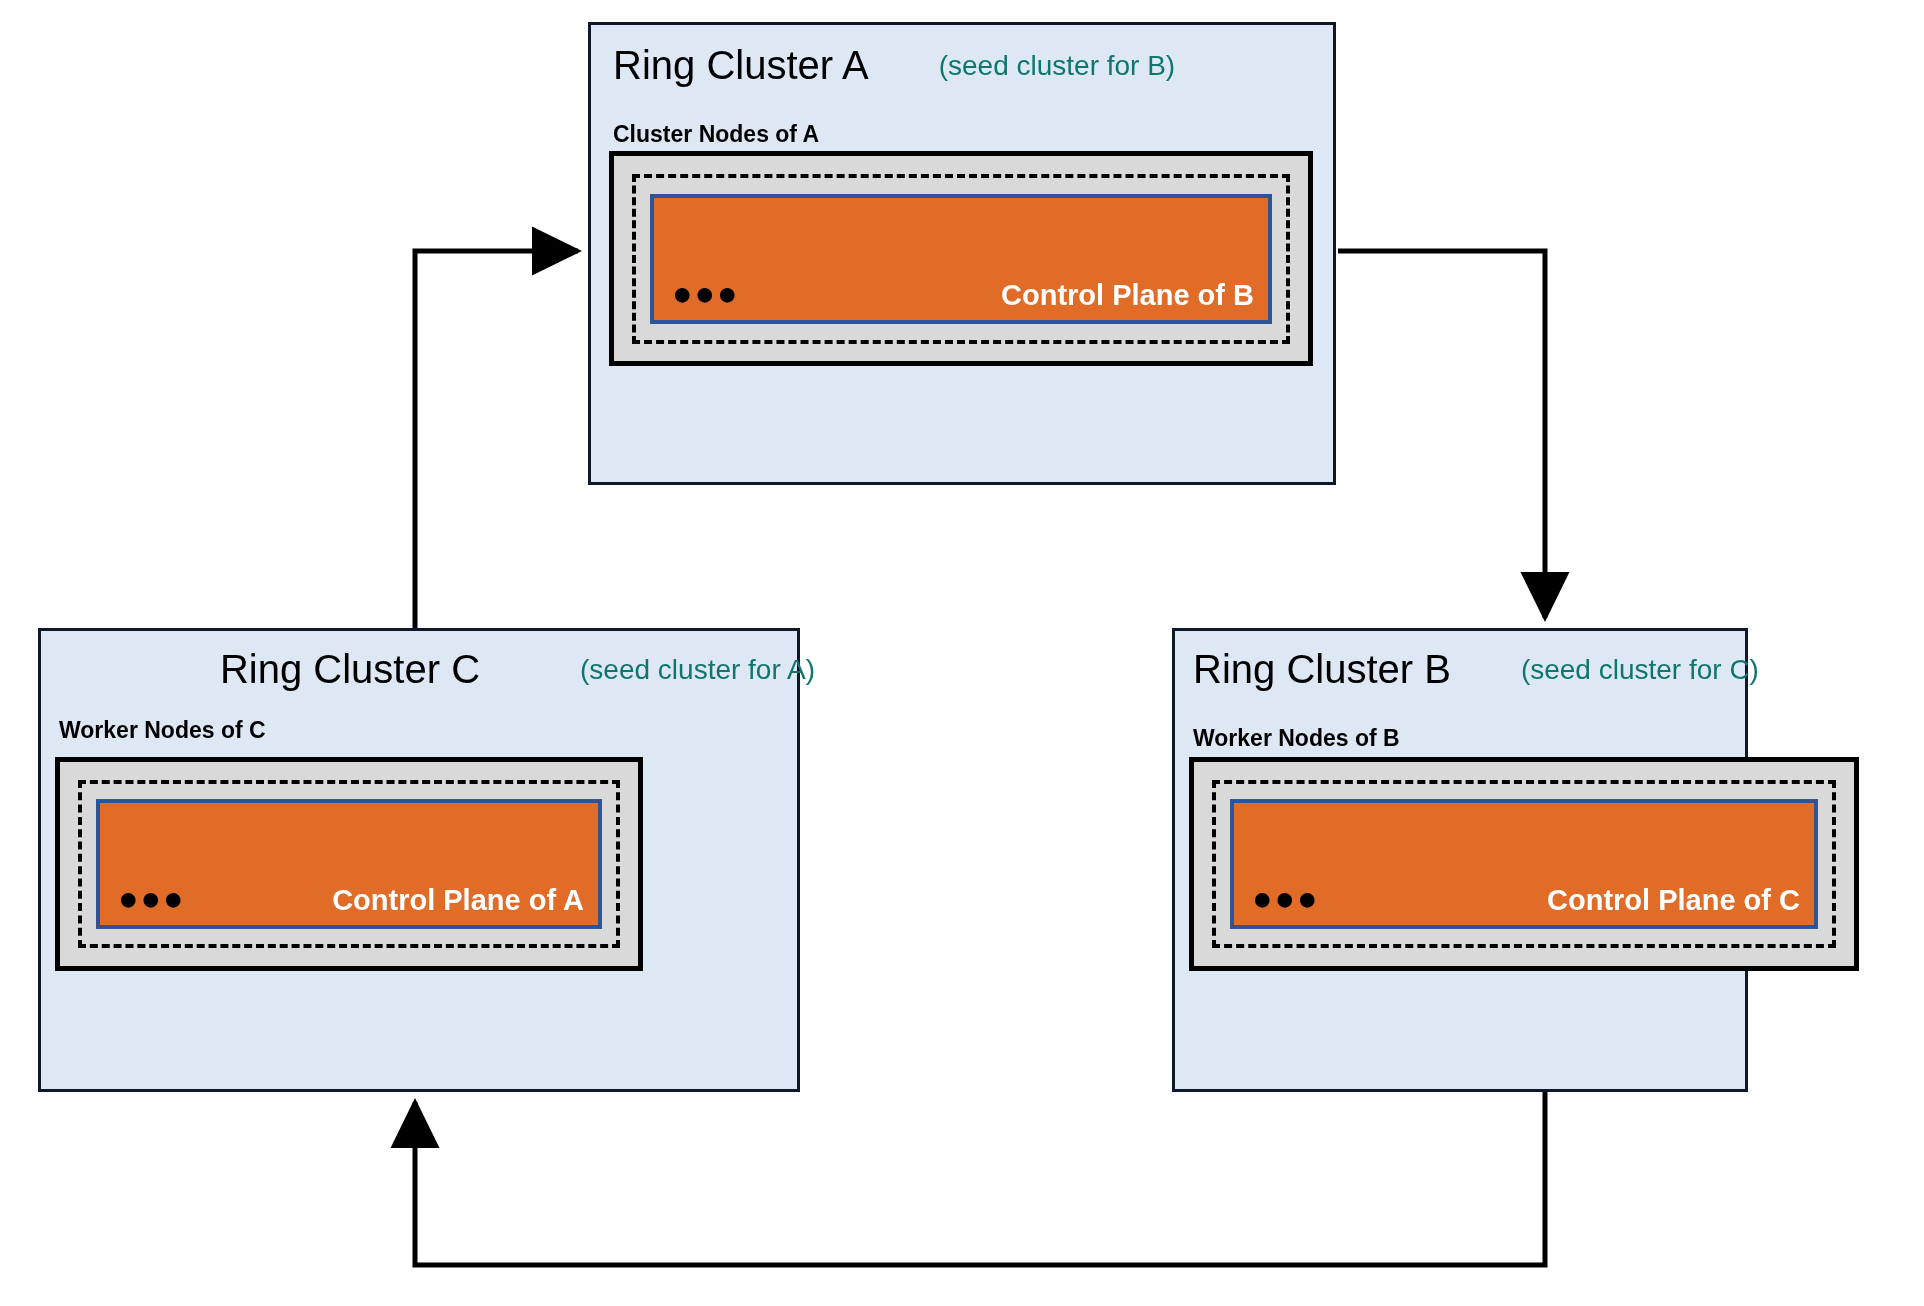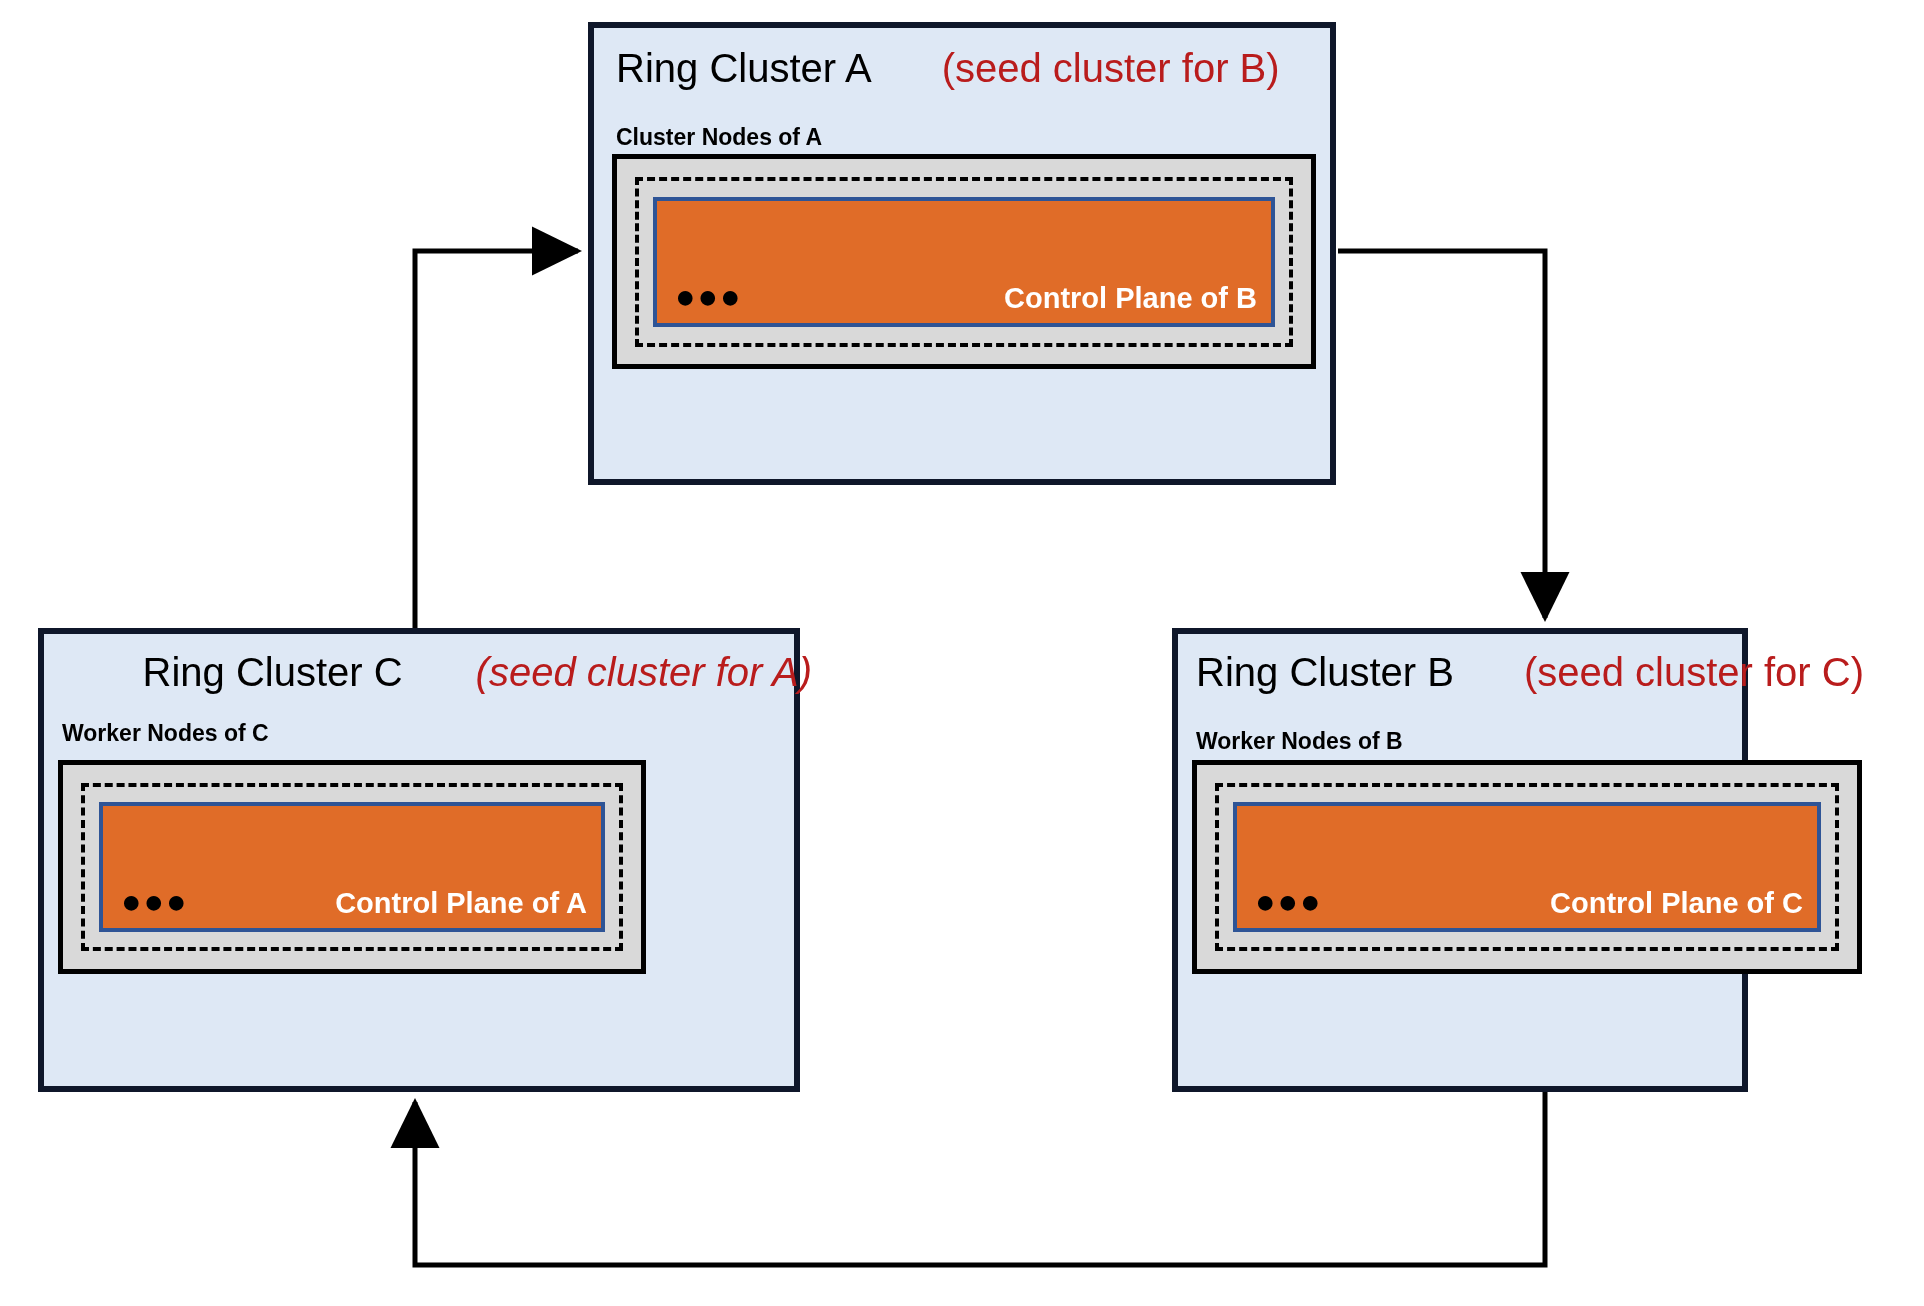--- a/index.html
+++ b/index.html
@@ -6,26 +6,26 @@
   body{width:1924px;height:1306px;position:relative;overflow:hidden;
        font-family:"Liberation Sans","DejaVu Sans",sans-serif;}
 
   #stage{position:absolute;left:0;top:0;width:1924px;height:1306px;}
 
   
   #arrows{position:absolute;left:0;top:0;width:1924px;height:1306px;}
 
   
   .cluster{position:absolute;box-sizing:border-box;
-           background:#dee8f5;border:6px solid #0f172a;}
+           background:#dee8f5;border:3px solid #0f172a;}
 
   .cluster-head{position:absolute;left:0;top:0;width:100%;
                 display:flex;align-items:center;}
   .cluster-title{font-size:40px;font-weight:400;color:#000;white-space:nowrap;}
-  .cluster-seed{font-size:40px;font-weight:400;color:#b91c1c;white-space:nowrap;}
+  .cluster-seed{font-size:28px;font-weight:400;color:#0f766e;white-space:nowrap;}
 
   .worker-label{position:absolute;font-size:23px;font-weight:700;color:#000;
                 white-space:nowrap;}
 
   
   .worker-box{position:absolute;box-sizing:border-box;
               background:#d9d9d9;border:5px solid #000000;}
 
   
   .dashed-ring{position:absolute;box-sizing:border-box;
@@ -74,21 +74,21 @@
       <div class="control-plane" style="left:36px;top:38px;width:622px;height:130px;">
         <span class="cp-dots">●●●</span>
         <span class="cp-label">Control Plane of B</span>
       </div>
     </div>
   </div>
 
   <div class="cluster" style="left:38px;top:628px;width:762px;height:464px;">
     <div class="cluster-head" style="left:18px;top:16px;justify-content:flex-end;">
       <span class="cluster-title">Ring Cluster C</span>
-      <span class="cluster-seed" style="margin-left:73px;font-style:italic;">(seed cluster for A)</span>
+      <span class="cluster-seed" style="margin-left:100px;">(seed cluster for A)</span>
     </div>
 
     <div class="worker-label" style="left:18px;top:86px;">Worker Nodes of C</div>
 
     <div class="worker-box" style="left:14px;top:126px;width:588px;height:214px;">
 
       <div class="dashed-ring" style="left:18px;top:18px;width:542px;height:168px;"></div>
 
       <div class="control-plane" style="left:36px;top:37px;width:506px;height:130px;">
         <span class="cp-dots">●●●</span>

